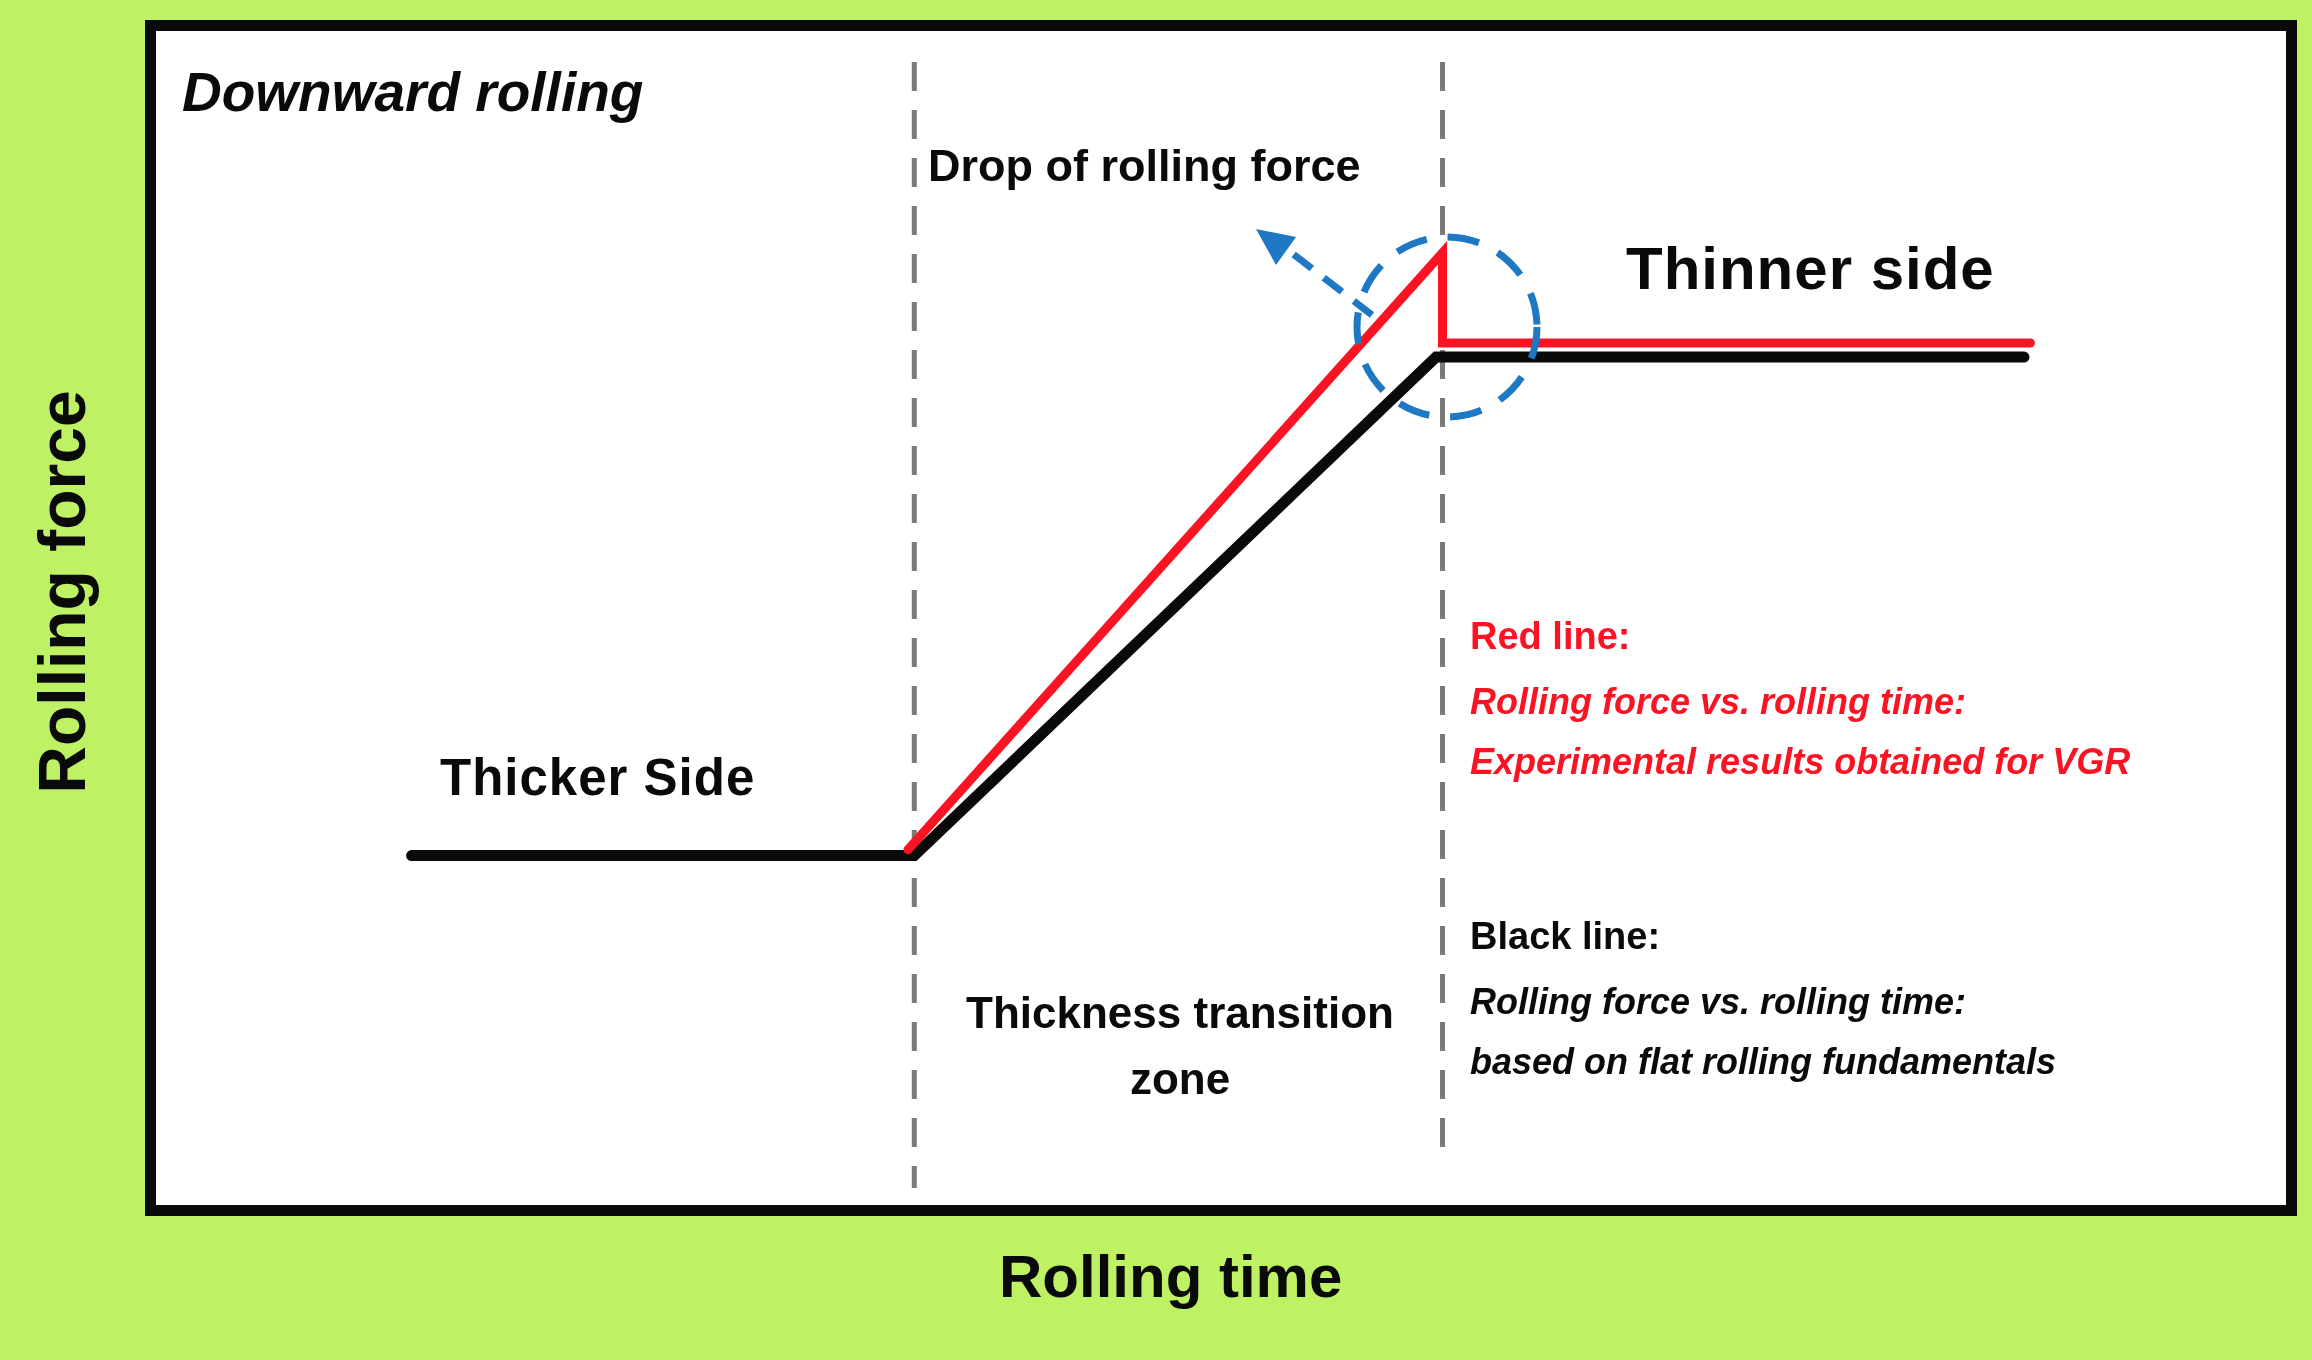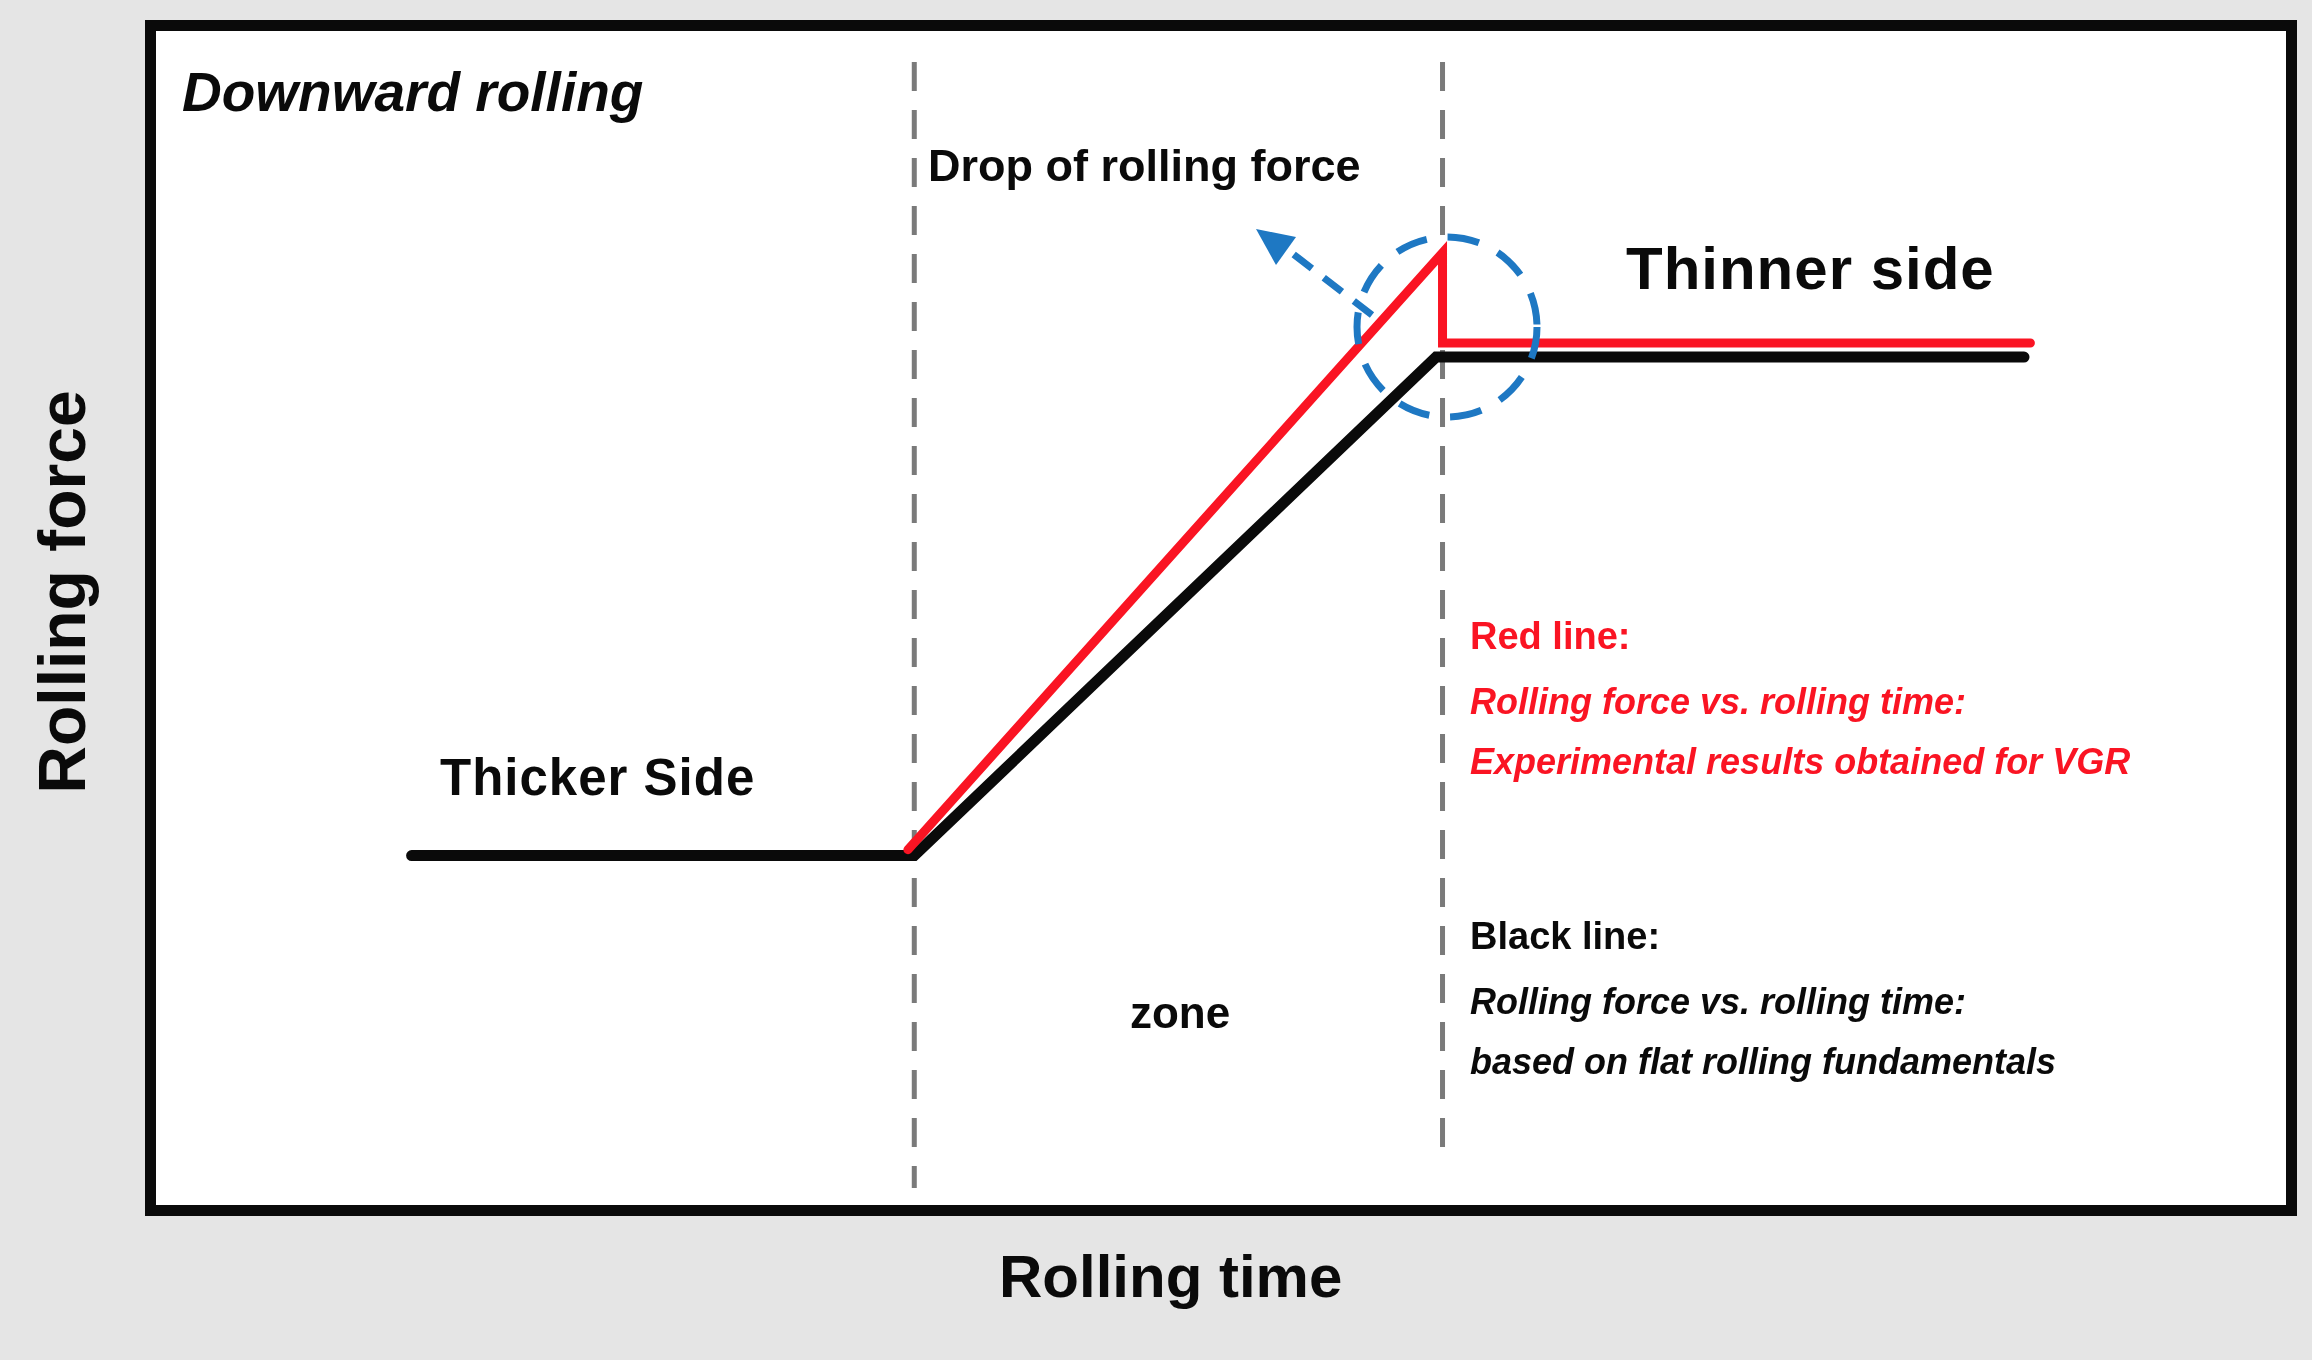--- a/index.html
+++ b/index.html
@@ -5,21 +5,21 @@
   :root{
     --red:#FA1423;
     --blue:#1E78C3;
     --gray:#7A7A7A;
     --black:#0A0A0A;
   }
   html,body{margin:0;padding:0;background:#ffffff;}
   #stage{
     position:relative;
     width:2312px;height:1360px;
-    background:#e5e5e5;
+    background:#bef264;
     font-family:"Liberation Sans", sans-serif;
     color:var(--black);
     overflow:hidden;
   }
   .plot-box{
     position:absolute;
     left:145px;top:20px;
     width:2152px;height:1196px;
     box-sizing:border-box;
     border:11px solid var(--black);
@@ -95,20 +95,21 @@
 
   <div class="lbl condition-label">Downward rolling</div>
 
   <div class="lbl drop-label">Drop of rolling force</div>
 
   <div class="lbl thinner-label">Thinner side</div>
 
   <div class="lbl thicker-label">Thicker Side</div>
 
   <div class="lbl transition-label">
+    <div>Thickness transition</div>
     <div>zone</div>
   </div>
 
   <div class="lbl y-axis-label">Rolling force</div>
 
   <div class="lbl x-axis-label">Rolling time</div>
 
   <div class="legend legend-red">
     <div class="legend-title">Red line:</div>
     <div class="legend-line">Rolling force vs. rolling time:</div>

